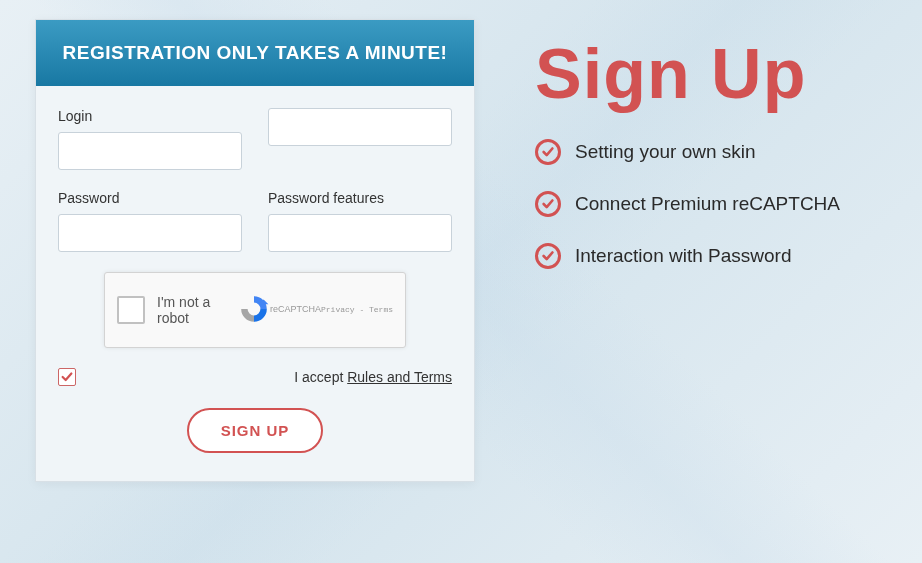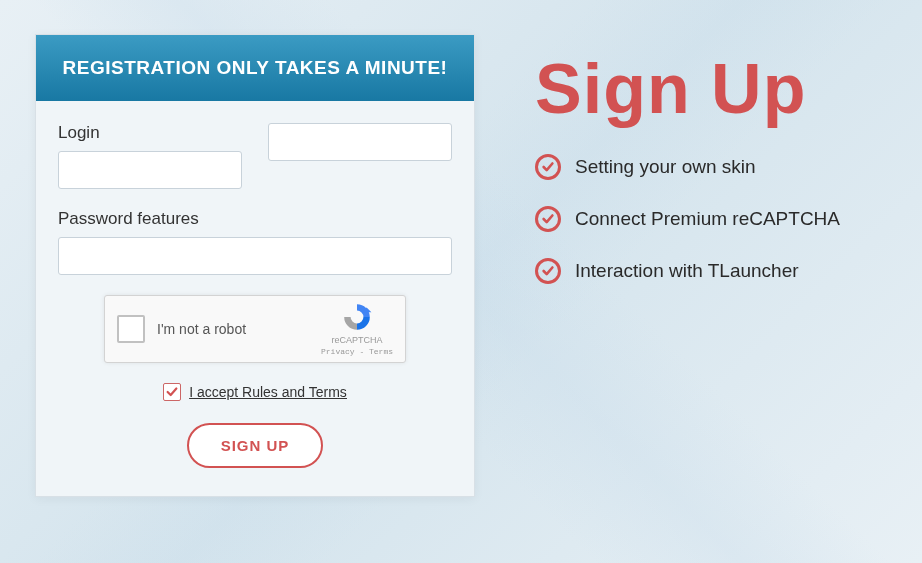--- a/index.html
+++ b/index.html
@@ -15,21 +15,21 @@
       content: '';
       position: absolute;
       inset: 0;
       background: 
         linear-gradient(45deg, transparent 40%, rgba(200,220,235,0.3) 50%, transparent 60%),
         linear-gradient(-45deg, transparent 40%, rgba(200,220,235,0.2) 50%, transparent 60%);
       pointer-events: none;
     }
     .container {
       display: flex;
-      padding: 34px 35px;
+      padding: 19px 35px;
       gap: 60px;
       position: relative;
       z-index: 1;
     }
     .form-panel {
       width: 440px;
       background: #f0f5f8;
       border: 1px solid #d8e0e6;
       box-shadow: 0 2px 10px rgba(0,0,0,0.05);
     }
@@ -48,41 +48,41 @@
     .form-row {
       display: flex;
       gap: 26px;
       margin-bottom: 20px;
     }
     .form-group {
       flex: 1;
     }
     .form-group label {
       display: block;
-      font-size: 17px;
+      font-size: 14px;
       color: #333;
       margin-bottom: 8px;
     }
     .form-group input {
       width: 100%;
       height: 38px;
       border: 1px solid #c8d2da;
       border-radius: 3px;
       background: #fff;
       padding: 0 10px;
       font-size: 14px;
     }
     .captcha-wrap {
       display: flex;
       justify-content: center;
       margin: 18px 0 20px 0;
     }
     .recaptcha {
       width: 302px;
-      height: 68px;
+      height: 76px;
       background: #f9f9f9;
       border: 1px solid #d3d3d3;
       border-radius: 3px;
       box-shadow: 0 0 4px rgba(0,0,0,0.08);
       display: flex;
       align-items: center;
       padding: 0 12px;
       position: relative;
     }
     .recaptcha-check {
@@ -94,45 +94,44 @@
       margin-right: 12px;
       flex-shrink: 0;
     }
     .recaptcha-label {
       font-size: 14px;
       color: #555;
       flex: 1;
     }
     .recaptcha-badge {
       display: flex;
-      flex-direction: column;
+      flex-direction: row;
       align-items: center;
       font-size: 9px;
       color: #999;
       line-height: 1.3;
     }
     .recaptcha-logo {
       width: 32px;
       height: 32px;
       margin-bottom: 2px;
     }
     .recaptcha-links {
       font-size: 8px;
       color: #999;
       font-family: Liberation Mono, monospace;
     }
     .terms-row {
       display: flex;
-      justify-content: center;
+      justify-content: space-between;
       align-items: center;
       gap: 8px;
       margin-bottom: 22px;
       font-size: 14px;
       color: #333;
-      text-decoration: underline;
     }
     .checkbox {
       width: 18px;
       height: 18px;
       border: 1px solid #c66;
       border-radius: 2px;
       background: #fff;
       display: flex;
       align-items: center;
       justify-content: center;
@@ -209,20 +208,24 @@
       <div class="form-row">
         <div class="form-group">
           <label>Login</label>
           <input type="text" style="">
         </div>
         <div class="form-group">
           <input type="text" style="">
         </div>
       </div>
       <div class="form-row">
+        <div class="form-group">
+          <label>Password</label>
+          <input type="password" style="">
+        </div>
         <div class="form-group">
           <label>Password features</label>
           <input type="password" style="">
         </div>
       </div>
 
       <div class="captcha-wrap">
         <div class="recaptcha">
           <div class="recaptcha-check"></div>
           <div class="recaptcha-label">I'm not a robot</div>
@@ -274,17 +277,17 @@
             </svg>
         </span>
         <span>Connect Premium reCAPTCHA</span>
       </li>
       <li>
         <span class="check-circle">
           <svg viewBox="0 0 16 16">
               <path d="M 3 8 L 6.5 11.5 L 13 4" stroke="#d25252" stroke-width="3" fill="none" stroke-linecap="round" stroke-linejoin="round"></path>
             </svg>
         </span>
-        <span>Interaction with TLauncher</span>
+        <span>Interaction with Password</span>
       </li>
     </ul>
   </div>
 </div>
 
 </body></html>

